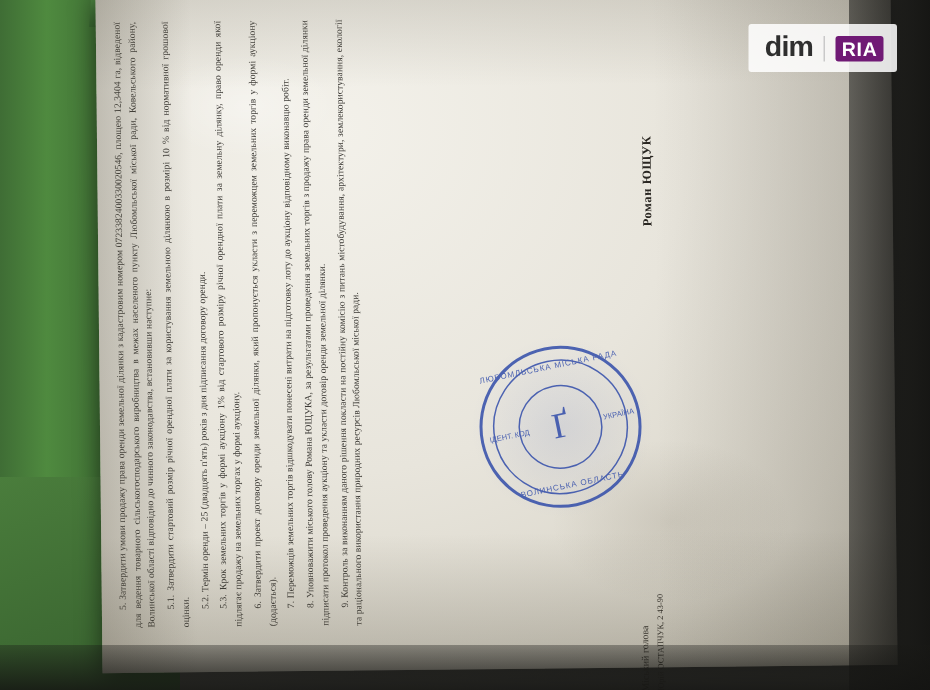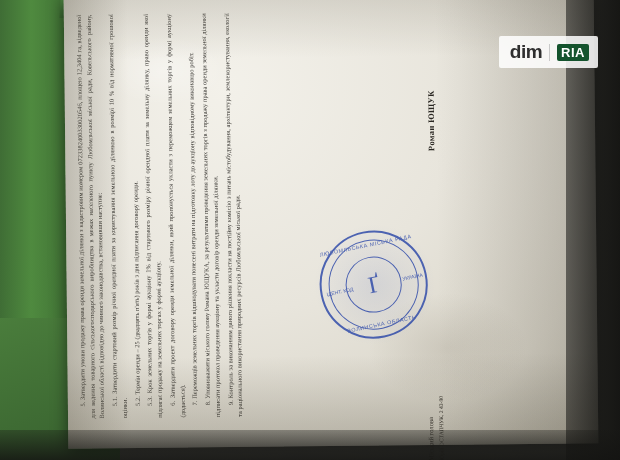--- a/index.html
+++ b/index.html
@@ -216,40 +216,39 @@
   .wm {
     position: absolute;
     right: 22px;
     top: 16px;
     display: flex;
     align-items: center;
     gap: 7px;
     background: rgba(255,255,255,.86);
     padding: 5px 9px 5px 11px;
     border-radius: 2px;
-    margin-top: 20px;
   }
   .wm .dim {
     font-family: "Liberation Sans", sans-serif;
     font-size: 19px;
     font-weight: 700;
     color: #2f2f2f;
     letter-spacing: -.5px;
   }
   .wm .sep {
     width: 1px;
     height: 17px;
     background: #c9c9c9;
   }
   .wm .ria {
     font-family: "Liberation Sans", sans-serif;
     font-size: 13px;
     font-weight: 700;
     color: #ffffff;
-    background: #14532d;
+    background: #701a75;
     padding: 1px 4px;
     border-radius: 2px;
     letter-spacing: .5px;
   }
 
   
   .blotch {
     position: absolute;
     border-radius: 50%;
     pointer-events: none;

